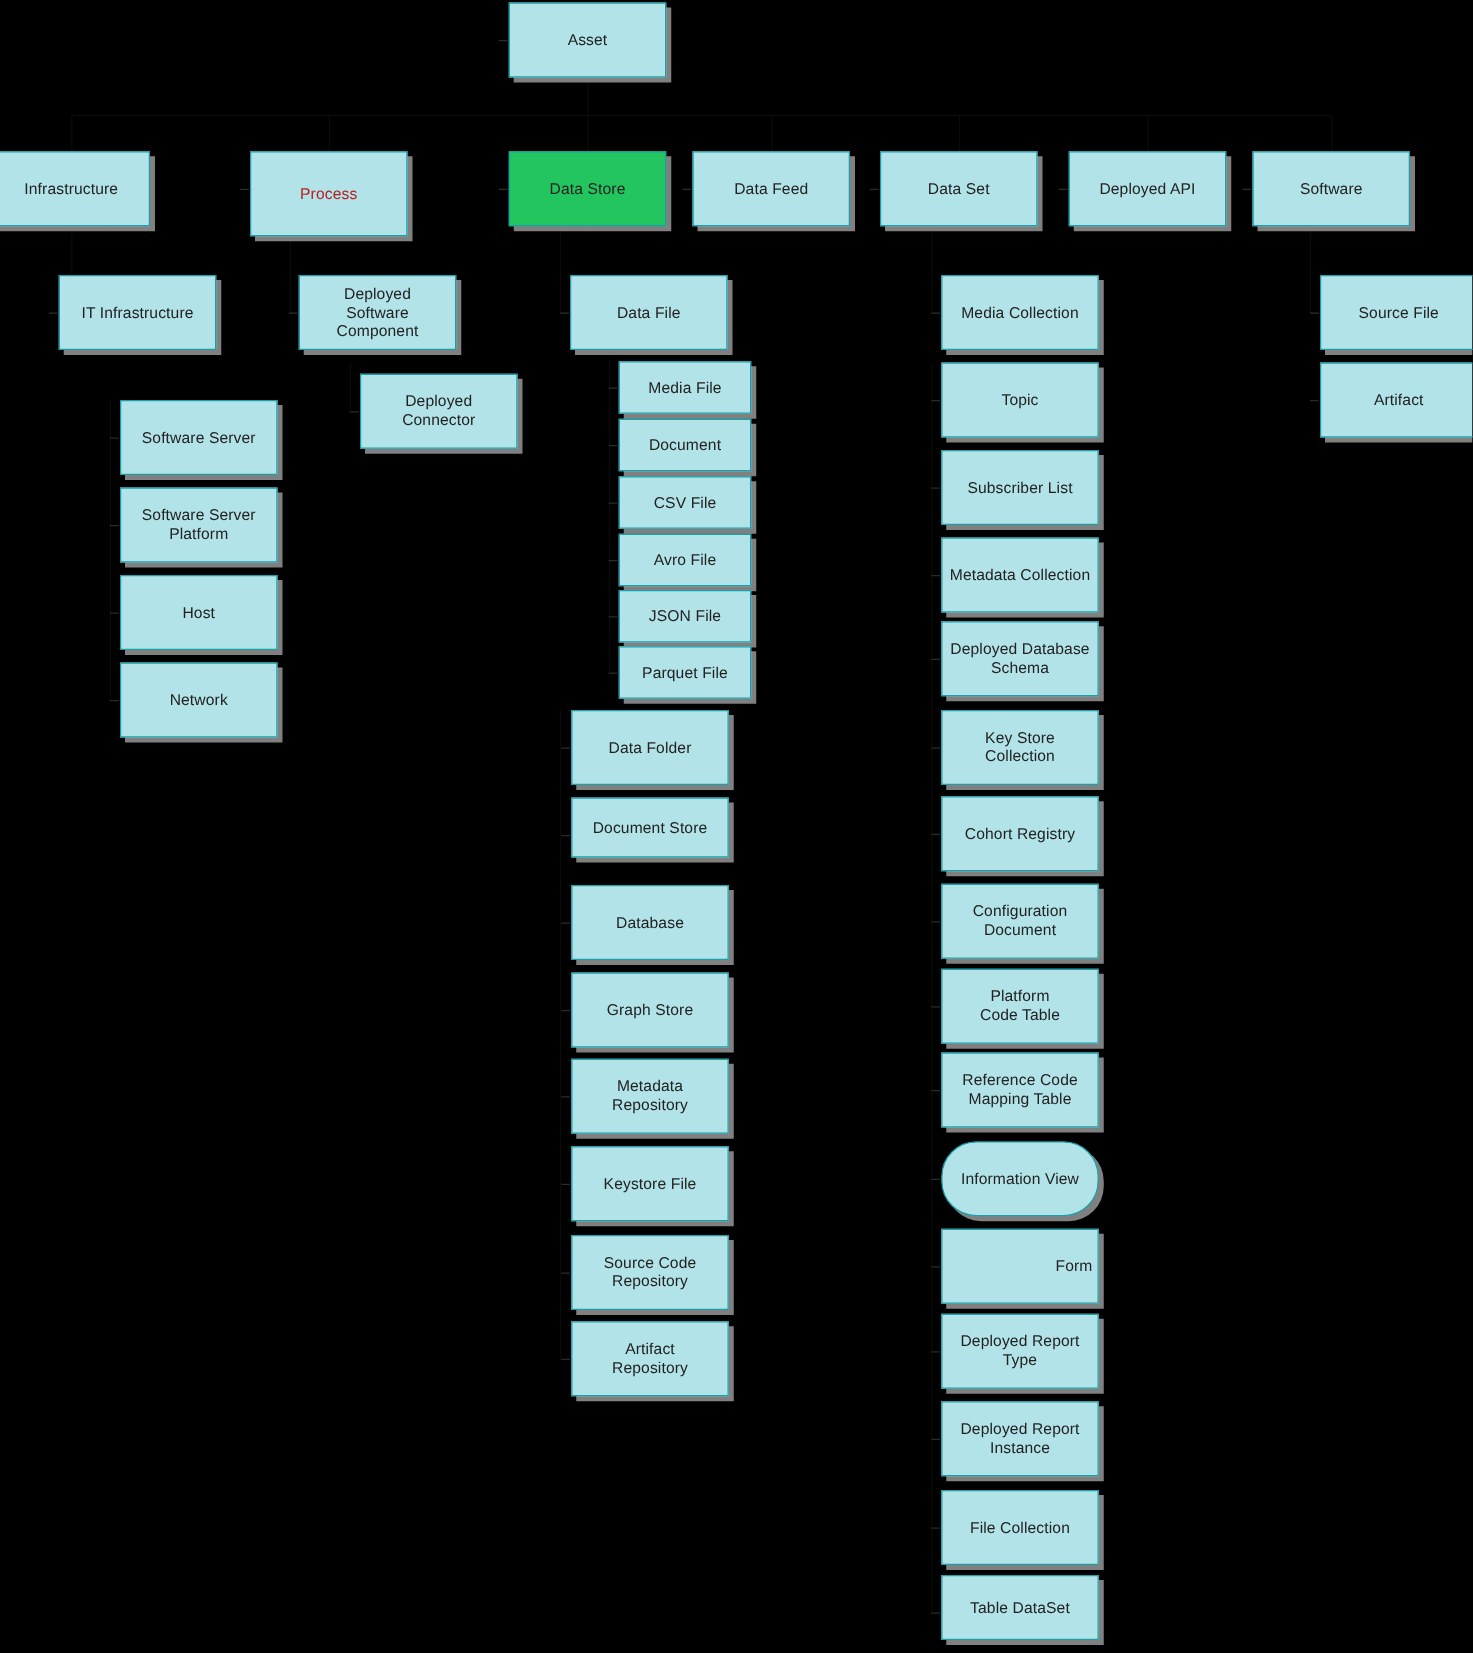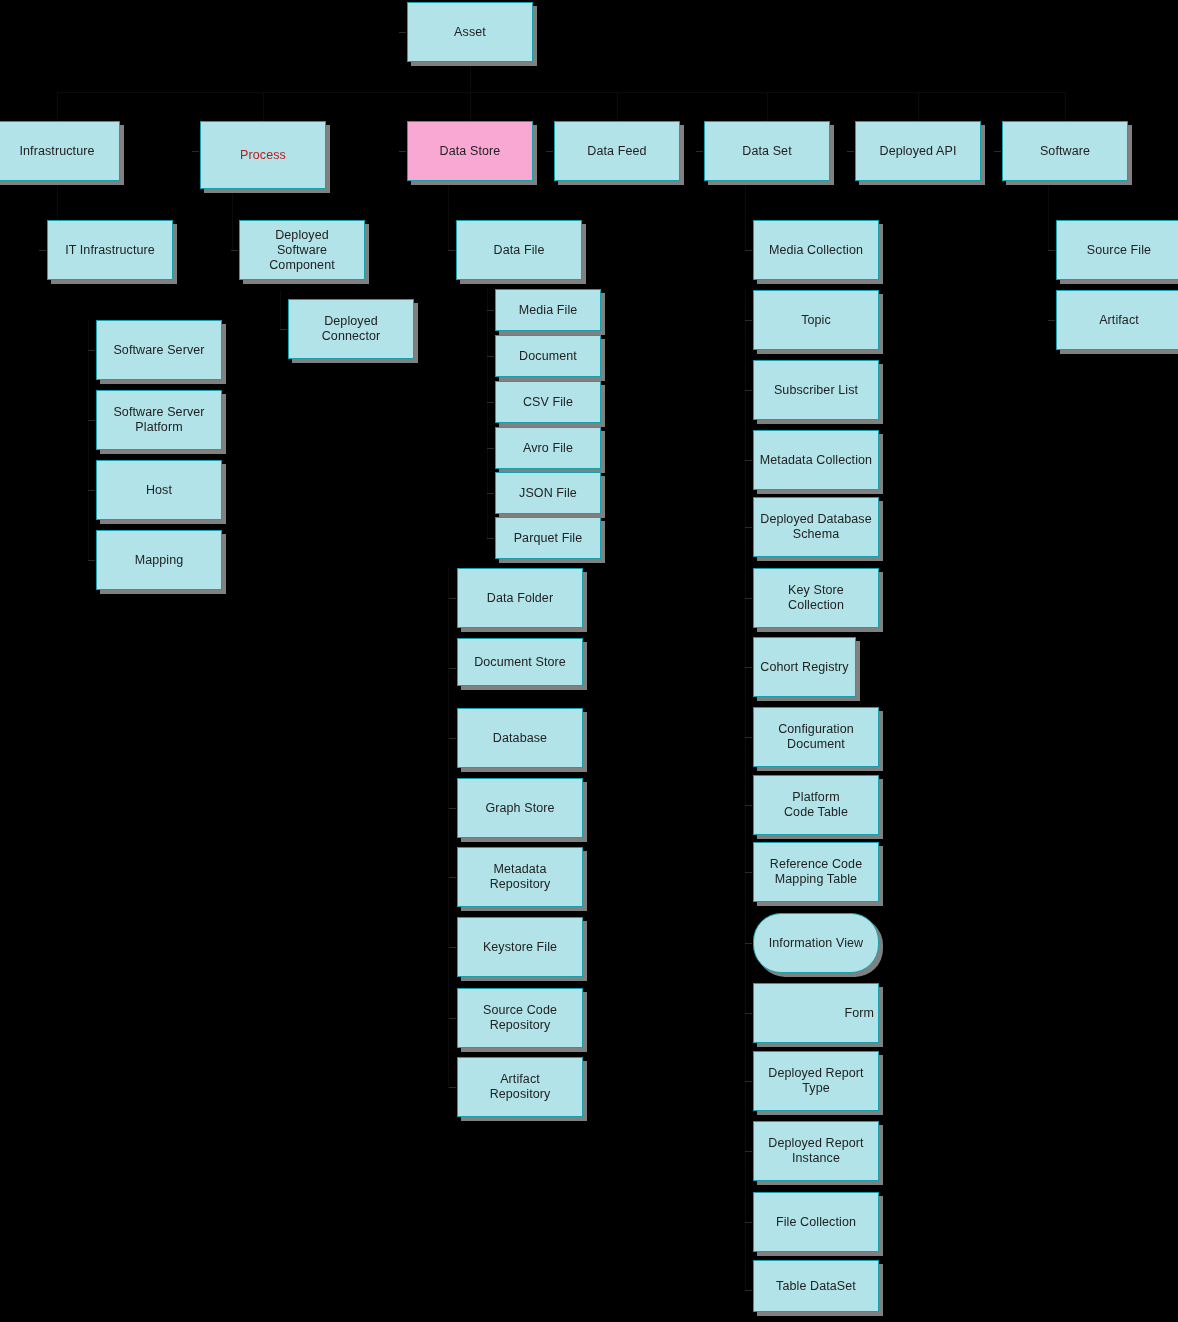--- a/index.html
+++ b/index.html
@@ -111,21 +111,21 @@
         <span>Asset</span>
       </div>
       <div class="node" style="left: -6px; top: 121px; width: 126px; height: 60px; background: rgb(178, 227, 232); border-color: rgb(26, 159, 171); color: rgb(34, 34, 34); box-shadow: rgb(128, 128, 128) 4px 4px 0px 0px;">
         <span>Infrastructure</span>
       </div>
       <div class="stub" style="left: 192px; top: 151px;"></div>
       <div class="node" style="left: 200px; top: 121px; width: 126px; height: 68px; background: rgb(178, 227, 232); border-color: rgb(26, 159, 171); color: #b91c1c; box-shadow: rgb(128, 128, 128) 4px 4px 0px 0px;">
         <span>Process</span>
       </div>
       <div class="stub" style="left: 399px; top: 151px;"></div>
-      <div class="node" style="left: 407px; top: 121px; width: 126px; height: 60px; background: #f9a8d4; border-color: rgb(26, 159, 171); color: rgb(34, 34, 34); box-shadow: rgb(128, 128, 128) 4px 4px 0px 0px;">
+      <div class="node" style="left: 407px; top: 121px; width: 126px; height: 60px; background: #22c55e; border-color: rgb(26, 159, 171); color: rgb(34, 34, 34); box-shadow: rgb(128, 128, 128) 4px 4px 0px 0px;">
         <span>Data Store</span>
       </div>
       <div class="stub" style="left: 546px; top: 151px;"></div>
       <div class="node" style="left: 554px; top: 121px; width: 126px; height: 60px; background: rgb(178, 227, 232); border-color: rgb(26, 159, 171); color: rgb(34, 34, 34); box-shadow: rgb(128, 128, 128) 4px 4px 0px 0px;">
         <span>Data Feed</span>
       </div>
       <div class="stub" style="left: 696px; top: 151px;"></div>
       <div class="node" style="left: 704px; top: 121px; width: 126px; height: 60px; background: rgb(178, 227, 232); border-color: rgb(26, 159, 171); color: rgb(34, 34, 34); box-shadow: rgb(128, 128, 128) 4px 4px 0px 0px;">
         <span>Data Set</span>
       </div>
@@ -195,21 +195,21 @@
       <div class="node" style="left: 96px; top: 390px; width: 126px; height: 60px; background: rgb(178, 227, 232); border-color: rgb(26, 159, 171); color: rgb(34, 34, 34); box-shadow: rgb(128, 128, 128) 4px 4px 0px 0px;">
         <span>Software Server
 Platform</span>
       </div>
       <div class="stub" style="left: 88px; top: 490px;"></div>
       <div class="node" style="left: 96px; top: 460px; width: 126px; height: 60px; background: rgb(178, 227, 232); border-color: rgb(26, 159, 171); color: rgb(34, 34, 34); box-shadow: rgb(128, 128, 128) 4px 4px 0px 0px;">
         <span>Host</span>
       </div>
       <div class="stub" style="left: 88px; top: 560px;"></div>
       <div class="node" style="left: 96px; top: 530px; width: 126px; height: 60px; background: rgb(178, 227, 232); border-color: rgb(26, 159, 171); color: rgb(34, 34, 34); box-shadow: rgb(128, 128, 128) 4px 4px 0px 0px;">
-        <span>Mapping</span>
+        <span>Network</span>
       </div>
       <div class="stub" style="left: 487px; top: 448px;"></div>
       <div class="node" style="left: 495px; top: 427px; width: 106px; height: 42px; background: rgb(178, 227, 232); border-color: rgb(26, 159, 171); color: rgb(34, 34, 34); box-shadow: rgb(128, 128, 128) 4px 4px 0px 0px;">
         <span>Avro File</span>
       </div>
       <div class="stub" style="left: 487px; top: 493px;"></div>
       <div class="node" style="left: 495px; top: 472px; width: 106px; height: 42px; background: rgb(178, 227, 232); border-color: rgb(26, 159, 171); color: rgb(34, 34, 34); box-shadow: rgb(128, 128, 128) 4px 4px 0px 0px;">
         <span>JSON File</span>
       </div>
       <div class="stub" style="left: 487px; top: 538px;"></div>
@@ -224,21 +224,21 @@
       <div class="node" style="left: 753px; top: 497px; width: 126px; height: 60px; background: rgb(178, 227, 232); border-color: rgb(26, 159, 171); color: rgb(34, 34, 34); box-shadow: rgb(128, 128, 128) 4px 4px 0px 0px;">
         <span>Deployed Database
 Schema</span>
       </div>
       <div class="stub" style="left: 745px; top: 598px;"></div>
       <div class="node" style="left: 753px; top: 568px; width: 126px; height: 60px; background: rgb(178, 227, 232); border-color: rgb(26, 159, 171); color: rgb(34, 34, 34); box-shadow: rgb(128, 128, 128) 4px 4px 0px 0px;">
         <span>Key Store
 Collection</span>
       </div>
       <div class="stub" style="left: 745px; top: 667px;"></div>
-      <div class="node" style="left: 753px; top: 637px; width: 103px; height: 60px; background: rgb(178, 227, 232); border-color: rgb(26, 159, 171); color: rgb(34, 34, 34); box-shadow: rgb(128, 128, 128) 4px 4px 0px 0px;">
+      <div class="node" style="left: 753px; top: 637px; width: 126px; height: 60px; background: rgb(178, 227, 232); border-color: rgb(26, 159, 171); color: rgb(34, 34, 34); box-shadow: rgb(128, 128, 128) 4px 4px 0px 0px;">
         <span>Cohort Registry</span>
       </div>
       <div class="stub" style="left: 745px; top: 737px;"></div>
       <div class="node" style="left: 753px; top: 707px; width: 126px; height: 60px; background: rgb(178, 227, 232); border-color: rgb(26, 159, 171); color: rgb(34, 34, 34); box-shadow: rgb(128, 128, 128) 4px 4px 0px 0px;">
         <span>Configuration
 Document</span>
       </div>
       <div class="stub" style="left: 449px; top: 598px;"></div>
       <div class="node" style="left: 457px; top: 568px; width: 126px; height: 60px; background: rgb(178, 227, 232); border-color: rgb(26, 159, 171); color: rgb(34, 34, 34); box-shadow: rgb(128, 128, 128) 4px 4px 0px 0px;">
         <span>Data Folder</span>

